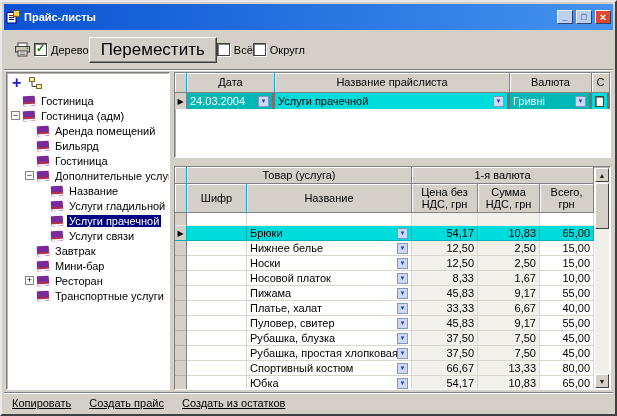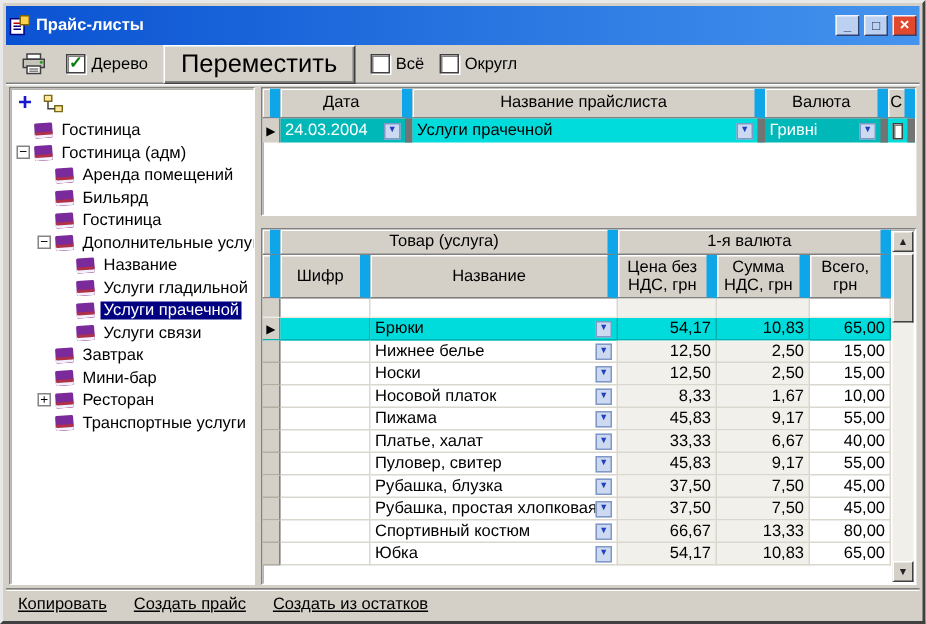--- a/index.html
+++ b/index.html
@@ -26,22 +26,22 @@
     width: 16px; height: 14px; flex: none;
     display: flex; align-items: center; justify-content: center;
     font-size: 9px; font-weight: bold; line-height: 1;
     border: 1px solid; border-color: #f0f4fa #30416e #30416e #f0f4fa;
     background: #bcd0f0; color: #1a2c60; cursor: default;
   }
   .tb-btn.close { background: var(--close-button, #e1492f); color: #fff; font-size: 11px; }
 
   
   .toolbar {
-    height: 26px; flex: none;
-    display: flex; align-items: center; gap: 10px; padding: 0 6px;
+    height: 40px; flex: none;
+    display: flex; align-items: center; padding: 0 6px;
     border-bottom: 1px solid #808080; box-shadow: 0 1px 0 #ffffff;
   }
   .tool-btn { width: 24px; height: 20px; display: flex; align-items: center; justify-content: center; }
   .check-group { display: flex; align-items: center; gap: 4px; }
   .checkbox {
     width: 13px; height: 13px; flex: none; position: relative;
     background: #fff; border: 1px solid #404040;
     box-shadow: inset 1px 1px 0 #808080, 1px 1px 0 #ffffff;
   }
   .checkbox.checked::after {
@@ -85,21 +85,21 @@
     transform: rotate(-4deg); border-radius: 1px;
   }
   .tree-label { padding: 0 2px; }
   .tree-row.selected .tree-label { background: var(--tree-selection, #000080); color: #fff; }
 
   .right { flex: 1; display: flex; flex-direction: column; margin-left: 4px; overflow: hidden; }
 
   
   .gh {
     background: var(--chrome, #d4d0c8);
-    border-right: 7px solid #0ea5e9; border-bottom: 1px solid #808080;
+    border-right: 1px solid #0ea5e9; border-bottom: 1px solid #808080;
     box-shadow: inset 1px 1px 0 #ffffff;
     display: flex; align-items: center; justify-content: center;
     font-size: 11px; text-align: center; line-height: 1.1; padding: 0 2px;
     overflow: hidden;
   }
   .cell {
     display: flex; align-items: center; padding: 0 3px;
     border-right: 1px solid #dad7cf; border-bottom: 1px solid #dad7cf;
     font-size: 11px; white-space: nowrap; overflow: hidden;
   }
@@ -118,21 +118,21 @@
     font-size: 6px; color: #2040c0; background: #ccd9f0; border: 1px solid #8098c8;
   }
   .cell-text { overflow: hidden; text-overflow: clip; }
 
   
   .top-grid { height: 86px; flex: none; overflow: hidden; }
   .top-table { display: grid; grid-template-columns: 12px 88px 1fr 82px 18px; grid-template-rows: 20px 16px; }
   .pc {
     background: var(--selection, #00dcdc);
     display: flex; align-items: center; padding: 0 3px;
-    border-right: 5px solid #737373; font-size: 11px; white-space: nowrap; overflow: hidden;
+    border-right: 3px solid #737373; font-size: 11px; white-space: nowrap; overflow: hidden;
   }
   .pc.marker { background: var(--chrome, #d4d0c8); justify-content: center; font-size: 8px; border-right: 1px solid #808080; padding: 0; }
   .pc.editor { background: #00b8b8; color: #fff; }
   .flag-box { width: 11px; height: 11px; background: #fff; border: 1px solid #404040; box-shadow: inset 1px 1px 0 #808080; margin: 0 auto; }
 
   .splitter { height: 8px; flex: none; }
 
   
   .bottom-grid { flex: 1; position: relative; overflow: hidden; }
   .items-table {

